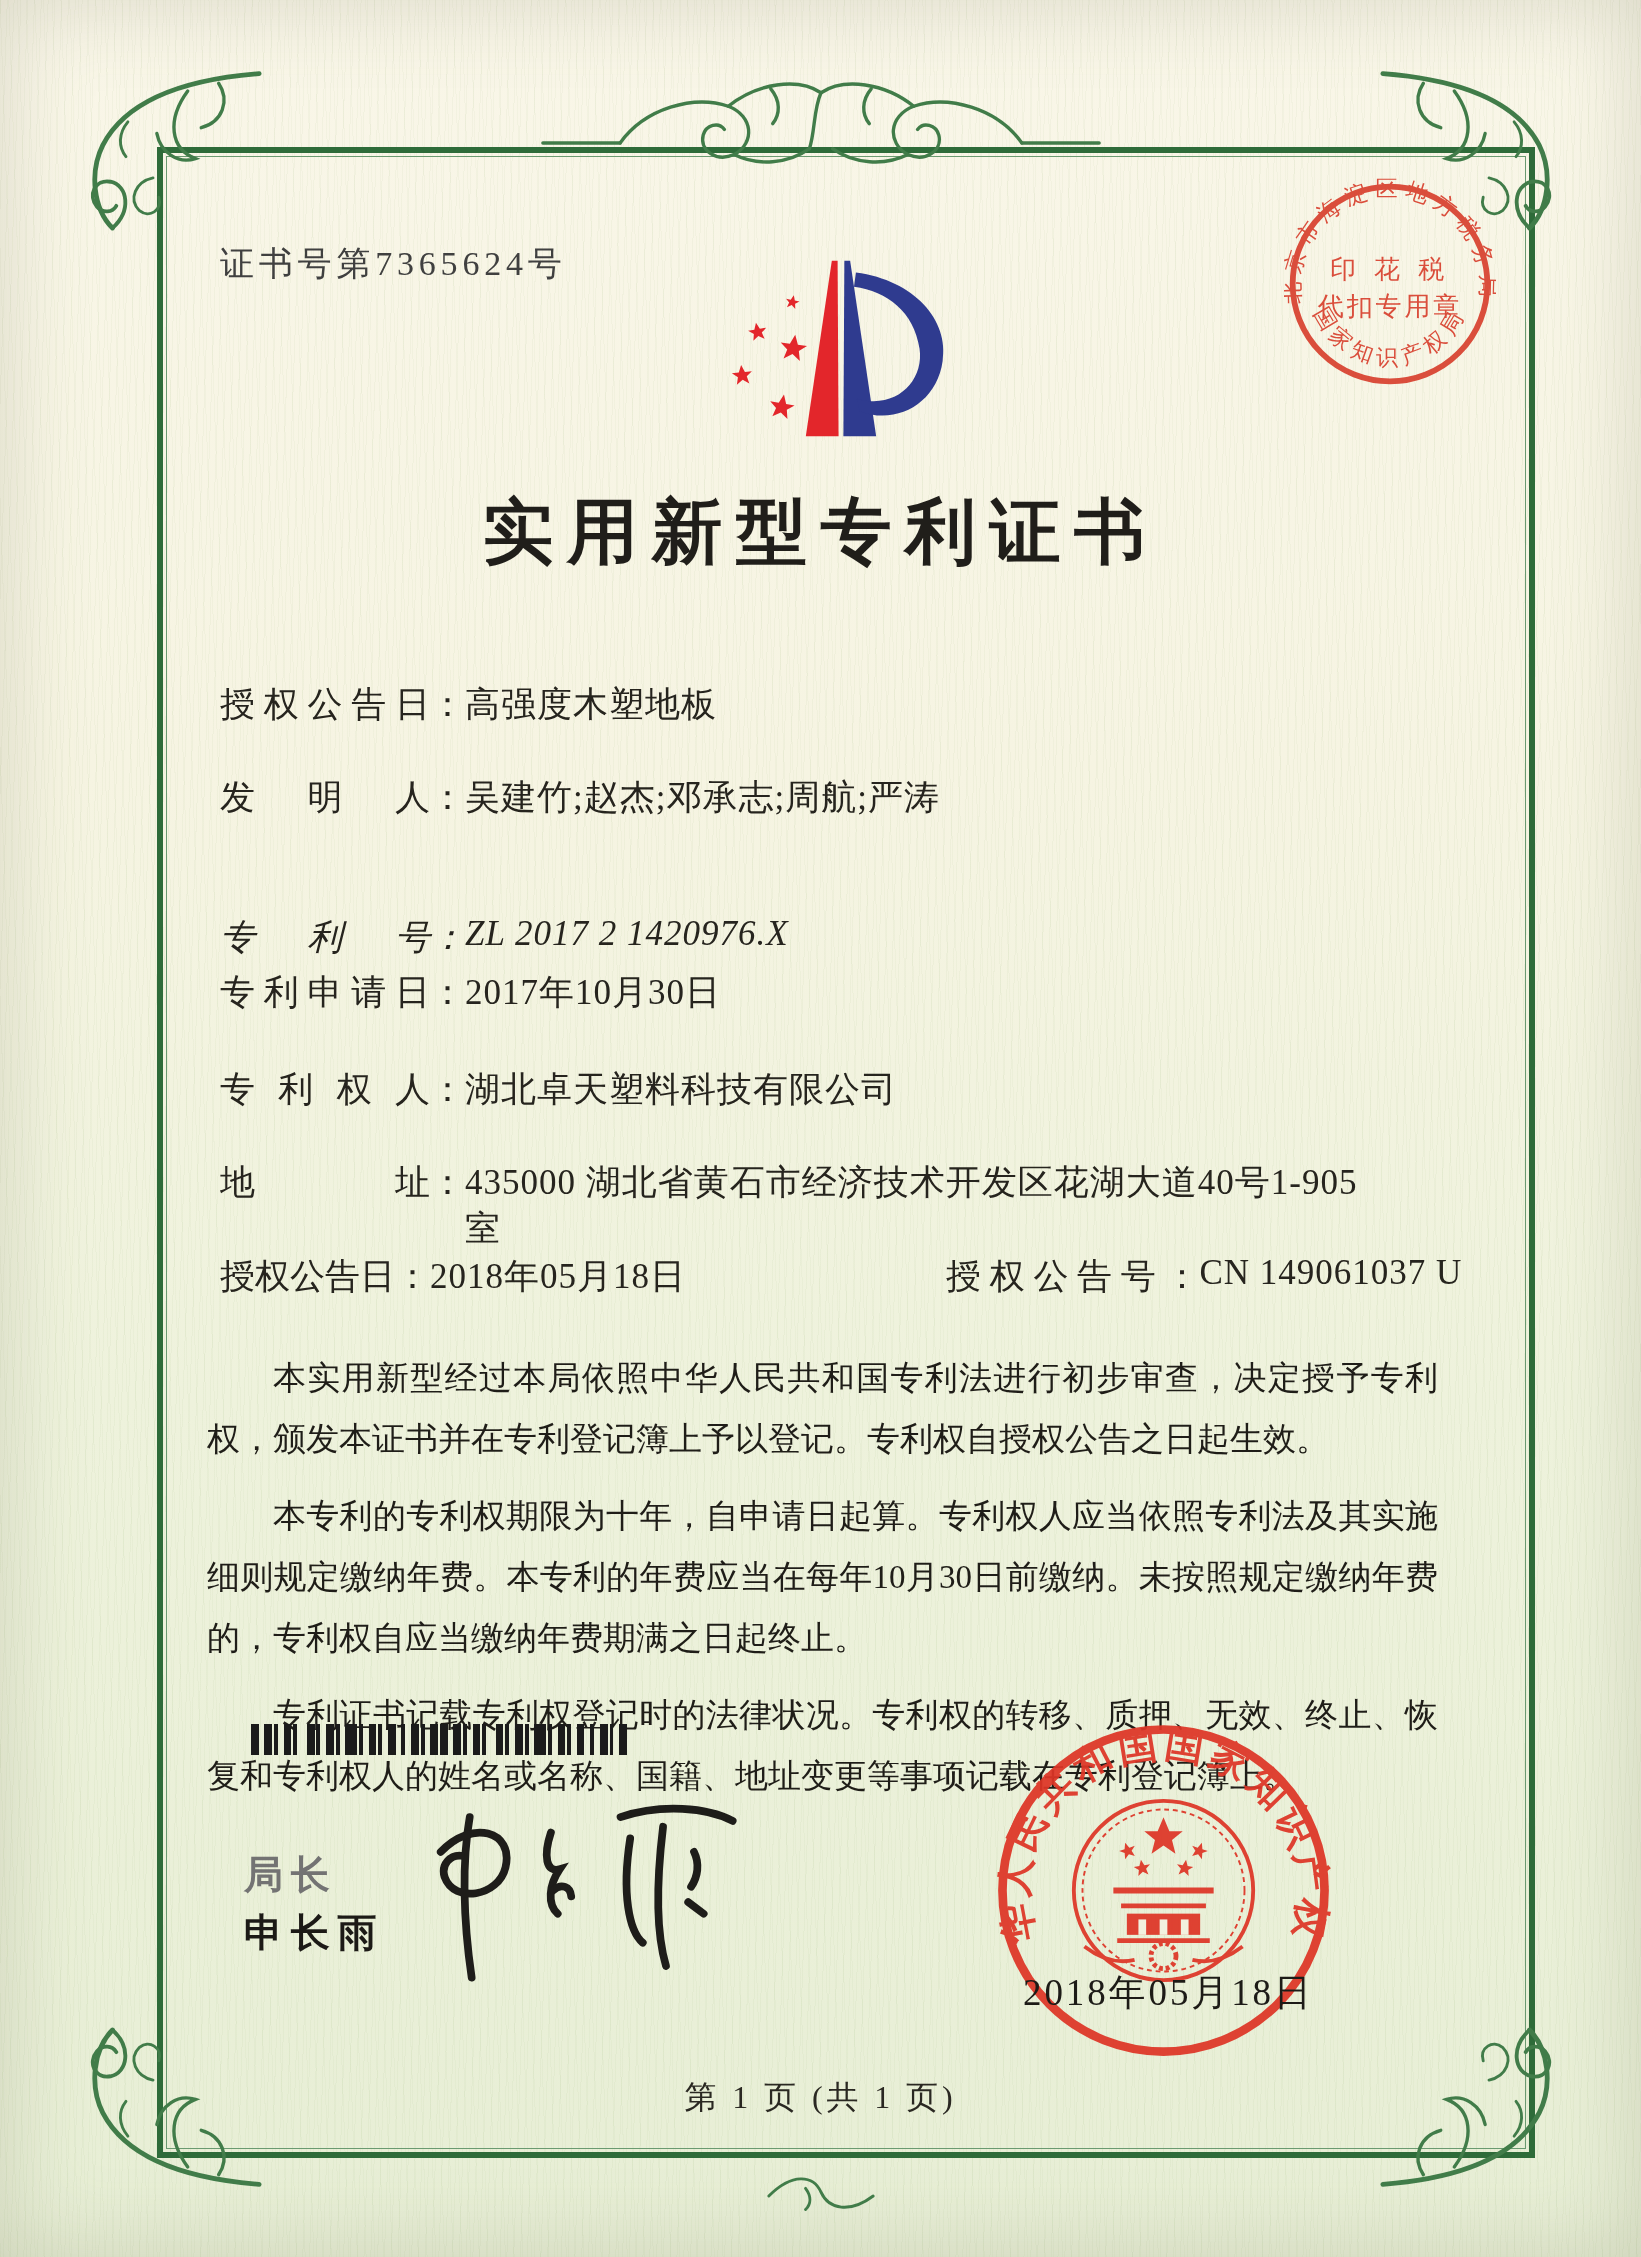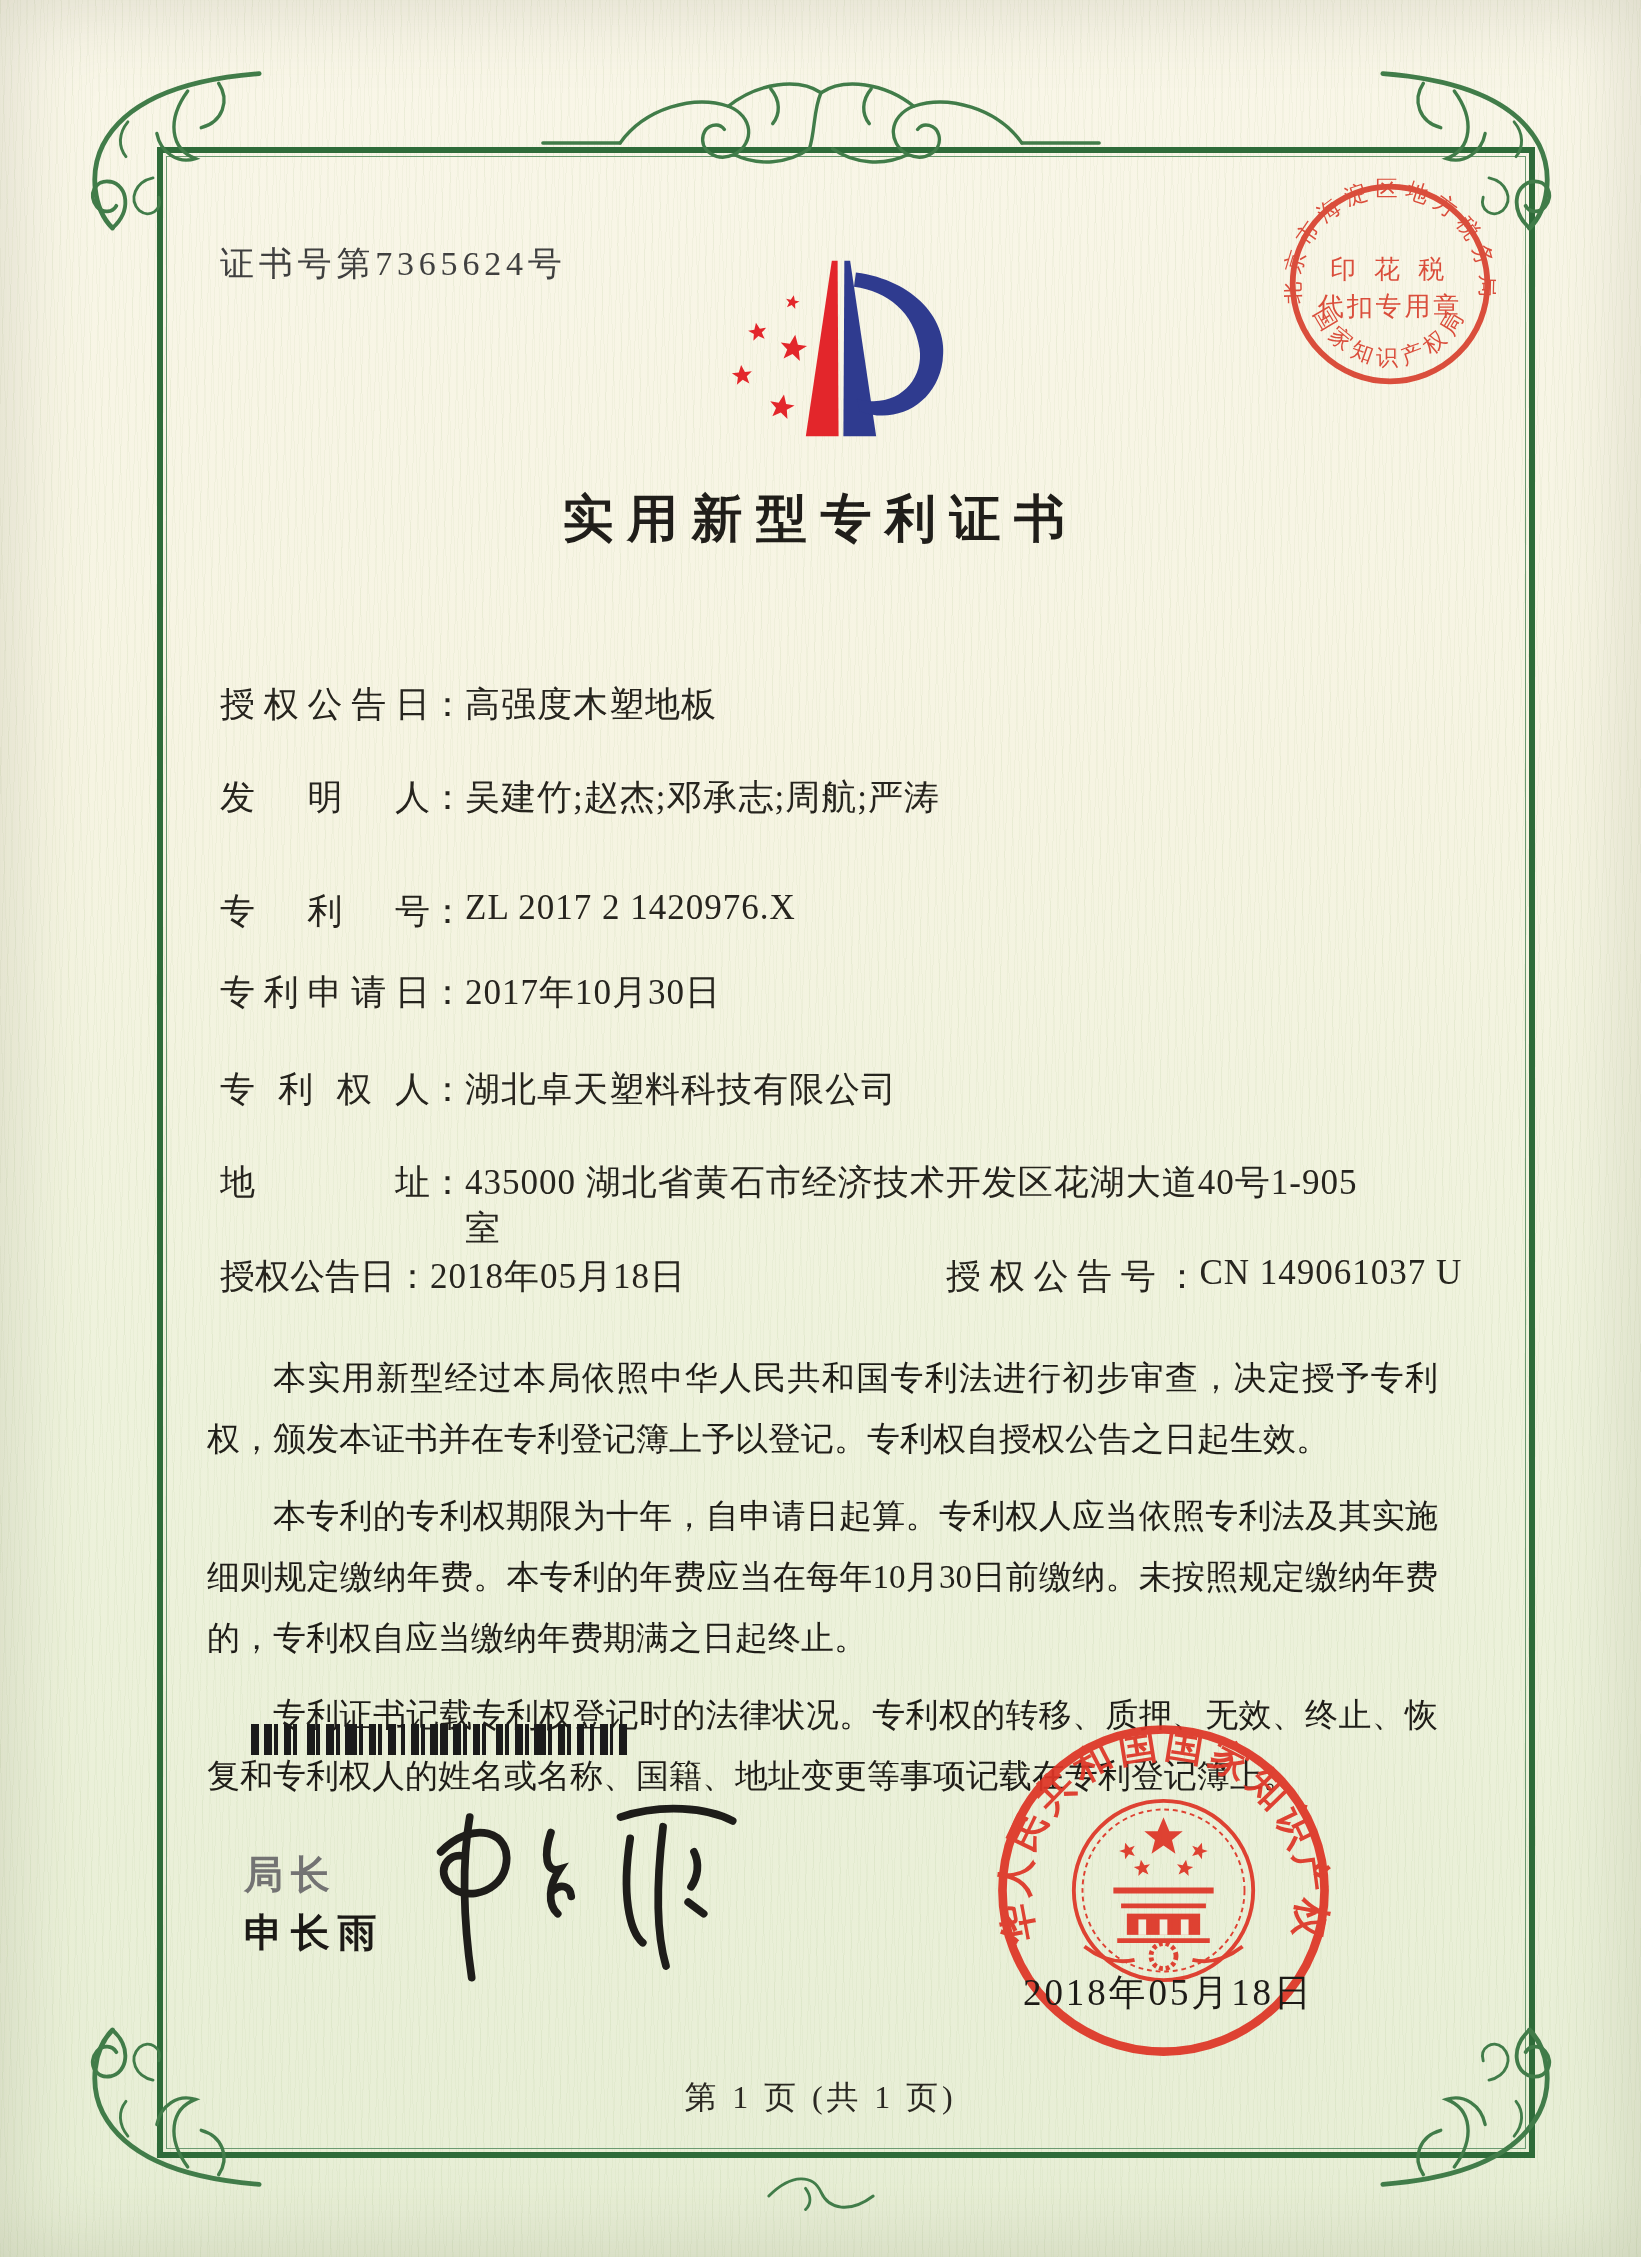--- a/index.html
+++ b/index.html
@@ -14,28 +14,28 @@
   }
   .abs{position:absolute;}
   
   .frame{left:157px;top:147px;width:1366px;height:1999px;border:6.8px solid #2e6b39;z-index:2;}
   .frame-inner{position:absolute;inset:2.9px;border:1.9px solid #6a9a70;}
   
   .orn{z-index:3;color:#417c49;}
   
   .cert-no{left:220px;top:241px;font-size:34px;letter-spacing:4.8px;color:#404040;z-index:5;}
   
-  .title{left:0;right:0;top:485px;text-align:center;font-size:51px;font-weight:700;
+  .title{left:0;right:0;top:485px;text-align:center;font-size:71px;font-weight:700;
          letter-spacing:13.5px;color:#201e1a;z-index:5;}
   
   .frow{left:220px;font-size:35px;color:#26241e;z-index:5;white-space:nowrap;}
   .flabel{display:inline-block;width:210px;text-align:justify;text-align-last:justify;vertical-align:top;}
   .fcolon{display:inline-block;width:35px;vertical-align:top;}
   .fvalue{display:inline-block;vertical-align:top;letter-spacing:1px;}
-  .r0{top:681px;} .r1{top:774px;} .r2{top:888px;} .r3{top:969px;} .r4{top:1066px;} .r5{top:1159px;}
+  .r0{top:681px;} .r1{top:774px;} .r2{top:914px;font-style:italic;} .r3{top:969px;} .r4{top:1066px;} .r5{top:1159px;}
   .addr2{left:465px;top:1205px;font-size:35px;color:#26241e;z-index:5;}
   .grant{top:1253px;} 
   .grant-right{position:absolute;left:726px;top:0;white-space:nowrap;}
   .grant-right .glabel{letter-spacing:8.7px;}
   
   .body-text{left:191px;top:1332px;width:1263px;font-size:33px;line-height:61px;
              color:#1f1d18;text-align:justify;z-index:5;}
   .body-text p{margin:16px;text-indent:2em;}
   
   .barcode{left:251px;top:1724px;width:373px;height:31px;display:flex;z-index:5;}

